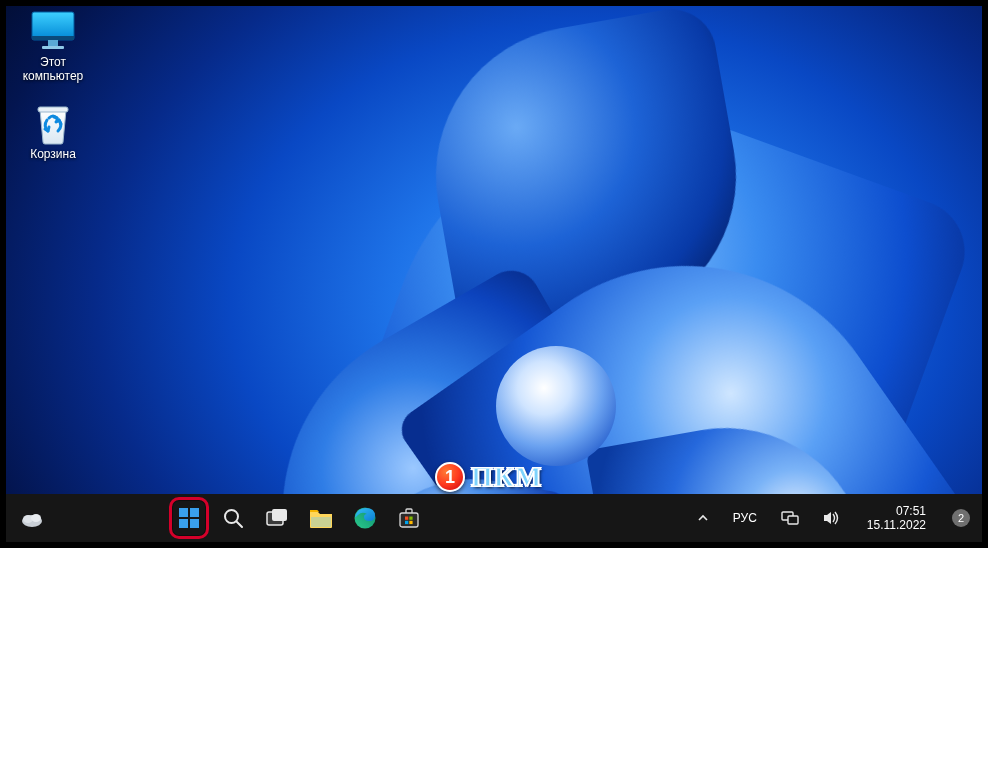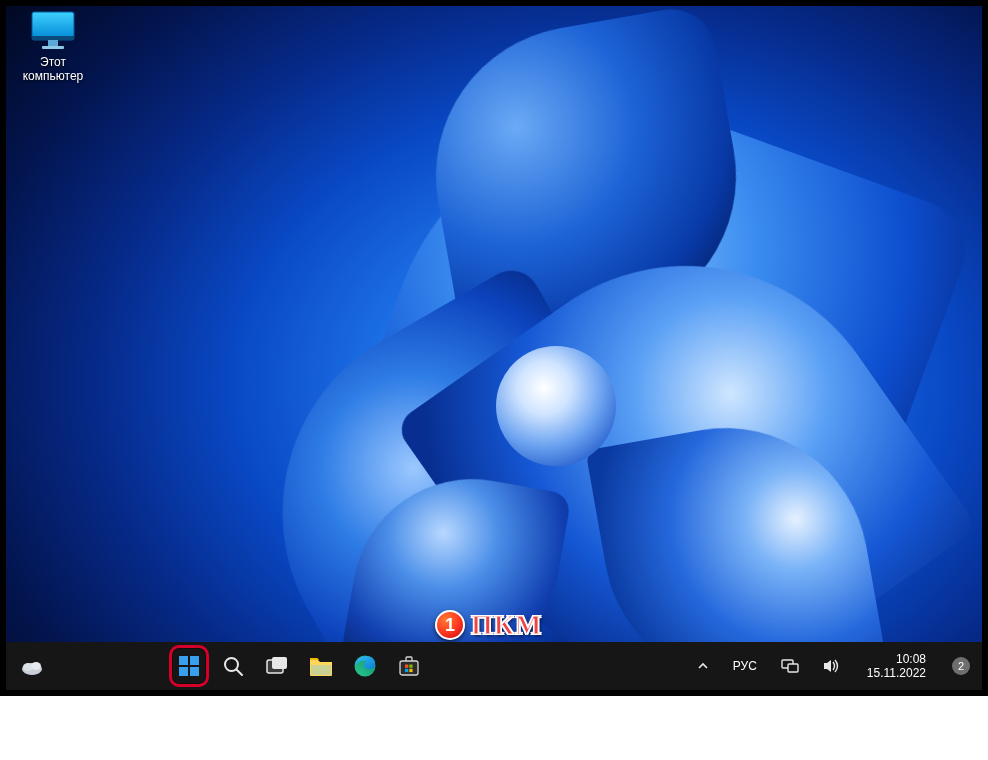--- a/index.html
+++ b/index.html
@@ -1,20 +1,20 @@
 <!DOCTYPE html>
 <html><head>
 <meta charset="utf-8">
 <style>
   * { margin: 0; padding: 0; box-sizing: border-box; }
   html, body { width: 988px; height: 760px; overflow: hidden; font-family: "Segoe UI", Tahoma, sans-serif; }
   .desktop {
     position: relative;
     width: 988px;
-    height: 696px;
+    height: 548px;
     background: #000;
     border: 3px solid #000;
   }
   .wallpaper {
     position: absolute;
     inset: 3px;
     background:
       radial-gradient(ellipse 900px 700px at 60% 55%, #4aa0ff 0%, #1e73e8 22%, #0948c4 40%, #062a8a 55%, #031550 70%, #010820 85%, #000 100%);
     overflow: hidden;
   }
@@ -62,21 +62,21 @@
   .annot { position: absolute; left: 432px; bottom: 52px; display:flex; align-items:center; gap:6px; }
   .annot .num {
     width: 30px; height: 30px; border-radius: 50%;
     background: radial-gradient(circle at 35% 30%, #ff7a33 0%, #ff3b1f 50%, #c90010 100%);
     border: 2px solid #fff;
     color:#fff; font-weight:800; font-size:18px; display:flex; align-items:center; justify-content:center;
     box-shadow: 0 2px 4px rgba(0,0,0,0.6);
   }
   .annot .txt {
     font-size: 28px; font-weight: 800;
-    color: #ef4444;
+    color: #7dd3fc;
     -webkit-text-stroke: 1.2px #fff;
     text-shadow: 1px 1px 0 #fff, -1px 1px 0 #fff, 1px -1px 0 #fff, -1px -1px 0 #fff, 2px 2px 3px rgba(0,0,0,0.7);
     font-family: "Times New Roman", serif;
     letter-spacing: 1px;
   }
 
   .notif-badge {
     width:18px; height:18px; border-radius:50%;
     background:#6f6f6f; color:#fff; font-size:11px; display:flex; align-items:center; justify-content:center;
   }
@@ -111,20 +111,43 @@
           <rect x="2" y="26" width="42" height="4" fill="#0a4a7a"></rect>
           <rect x="18" y="30" width="10" height="6" fill="#5aa9d6"></rect>
           <rect x="12" y="36" width="22" height="3" rx="1" fill="#8fc9e8"></rect>
         </svg>
       </div>
       <div class="label" style="white-space:pre-line">Этот
 компьютер</div>
     </div>
 
 
+    <div class="dicon">
+      <div class="glyph">
+        <svg width="42" height="46" viewBox="0 0 42 46">
+          <defs>
+              <linearGradient id="bin" x1="0" y1="0" x2="0" y2="1">
+                <stop offset="0" stop-color="#ffffff"></stop>
+                <stop offset="1" stop-color="#d9e7f2"></stop>
+              </linearGradient>
+            </defs>
+          <path d="M8 10 L34 10 L31 42 Q31 44 29 44 L13 44 Q11 44 11 42 Z" fill="url(#bin)" stroke="#9ab6cc" stroke-width="1"></path>
+          <rect x="6" y="7" width="30" height="5" rx="2" fill="#e8f0f7" stroke="#9ab6cc" stroke-width="1"></rect>
+          <g stroke="#0f8ae0" stroke-width="3" fill="none" stroke-linecap="round">
+            <path d="M15 20 Q11 26 16 31"></path>
+              <path d="M16 31 L13 29 M16 31 L17 27"></path>
+            <path d="M27 20 Q31 26 26 31"></path>
+              <path d="M27 20 L24 22 M27 20 L29 24"></path>
+            <path d="M17 18 Q21 14 25 18"></path>
+              <path d="M25 18 L22 17 M25 18 L25 21"></path>
+          </g>
+        </svg>
+      </div>
+      <div class="label">Корзина</div>
+    </div>
 
 
   </div>
 
   <div class="annot">
     <div class="num">1</div>
     <div class="txt">ПКМ</div>
   </div>
 
   <div class="taskbar">
@@ -233,21 +256,21 @@
         <span>
           <svg width="18" height="16" viewBox="0 0 18 16" fill="#e8e8e8">
             <path d="M1 5 L4 5 L8 2 L8 14 L4 11 L1 11 Z"></path>
             <path d="M10 4 Q13 8 10 12" fill="none" stroke="#e8e8e8" stroke-width="1.4"></path>
             <path d="M12 2 Q17 8 12 14" fill="none" stroke="#e8e8e8" stroke-width="1.4"></path>
           </svg>
         </span>
       </div>
       <div class="tray-item" style="padding:0 6px">
         <div class="tray-text">
-          <div>10:08</div>
+          <div>07:51</div>
           <div>15.11.2022</div>
         </div>
       </div>
       <div class="tray-item">
         <div class="notif-badge">2</div>
       </div>
     </div>
   </div>
 </div>
 

